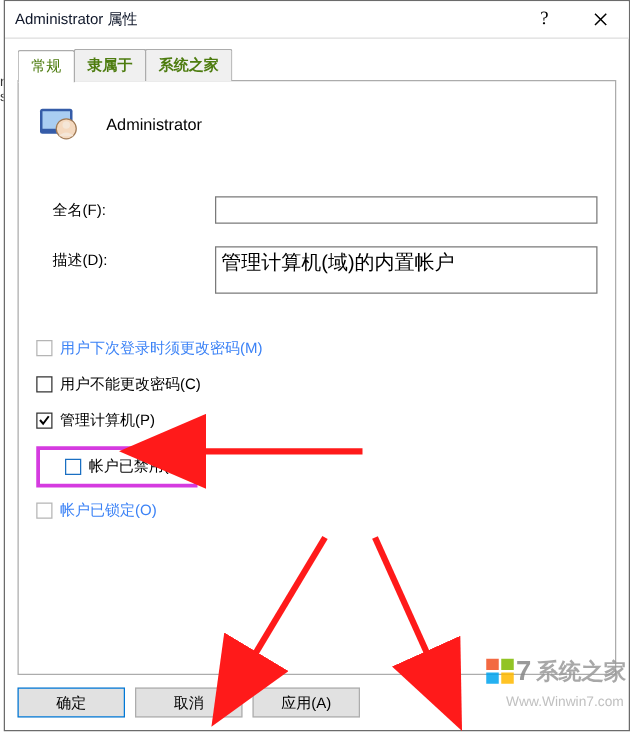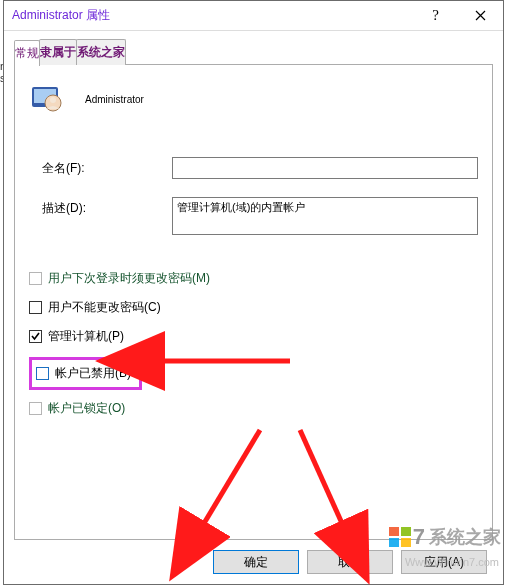--- a/index.html
+++ b/index.html
@@ -22,49 +22,49 @@
     flex-direction: column;
   }
   .titlebar {
     height: 30px;
     background: #fff;
     display: flex;
     align-items: center;
     padding-left: 8px;
     border-bottom: 1px solid #ddd;
   }
-  .titlebar-title { flex: 1; font-size: 12px; color: #6d28d9; }
+  .titlebar-title { flex: 1; font-size: 12px; color: #0f172a; }
   .titlebar-btn {
     width: 45px; height: 29px;
     display: flex; align-items: center; justify-content: center;
     color: #000;
   }
   .titlebar-btn svg { stroke: currentColor; }
   .client {
     flex: 1;
     padding: 8px 10px 10px 10px;
     display: flex;
     flex-direction: column;
   }
   .tabstrip {
     display: flex;
     gap: 0;
     position: relative;
     z-index: 2;
   }
   .tab {
-    padding: 4px 0;
+    padding: 4px 10px;
     border: 1px solid #acacac;
     border-bottom: none;
     background: #fff;
     font-size: 12px;
     margin-right: -1px;
     border-top-left-radius: 2px;
     border-top-right-radius: 2px;
-    color: #701a75;
+    color: #4d7c0f;
   }
   .tab.active {
     background: #fff;
     position: relative;
     top: 1px;
   }
   .tab.inactive {
     background: #f0f0f0;
     font-weight: bold;
   }
@@ -75,70 +75,69 @@
     padding: 16px 14px;
     position: relative;
   }
   .icon-row {
     display: flex;
     align-items: center;
     gap: 20px;
     margin-bottom: 40px;
   }
   .user-icon svg { display:block; }
-  .account-name { font-size: 10px; }
+  .account-name { font-size: 13px; }
   .field-row {
     display: flex;
     align-items: flex-start;
     margin-bottom: 18px;
   }
   .field-label { width: 130px; padding-top: 3px; margin-left: 13px; }
   .field-input {
     flex: 1;
   }
   .textbox, .textarea {
     width: 100%;
     border: 1px solid #7a7a7a;
     font-family: inherit;
-    font-size: 11px;
+    font-size: 16px;
     padding: 2px 4px;
     background:#fff;
   }
   .textbox { height: 22px; }
   .textarea { height: 38px; resize: none; }
   .check-row {
     display: flex;
     align-items: center;
     gap: 6px;
     margin-bottom: 12px;
     font-size: 12px;
   }
-  .check-row.disabled { color: #14532d; }
+  .check-row.disabled { color: #3b82f6; }
   .chk {
     width: 13px; height: 13px;
     border: 1px solid #333;
     display: inline-flex;
     align-items: center; justify-content: center;
     background:#fff;
     flex-shrink:0;
   }
   .chk.disabled { border-color: #b5b5b5; }
   .chk svg { display:block; }
   .highlight-box {
     border: 3px solid #d53be0;
-    padding: 5px 8px 5px 4px;
+    padding: 5px 8px 5px 20px;
     display: inline-flex;
     align-items: center;
     gap: 6px;
     margin-bottom: 10px;
   }
   .highlight-box .chk { border-color: #0a62c9; }
   .bottom-buttons {
     display: flex;
-    justify-content: flex-end;
     gap: 8px;
     padding: 10px 6px 0 0;
   }
   .btn {
     width: 86px; height: 24px;
     border: 1px solid #adadad;
     background: #e1e1e1;
     font-family: inherit;
     font-size: 12px;
     display:flex; align-items:center; justify-content:center;

